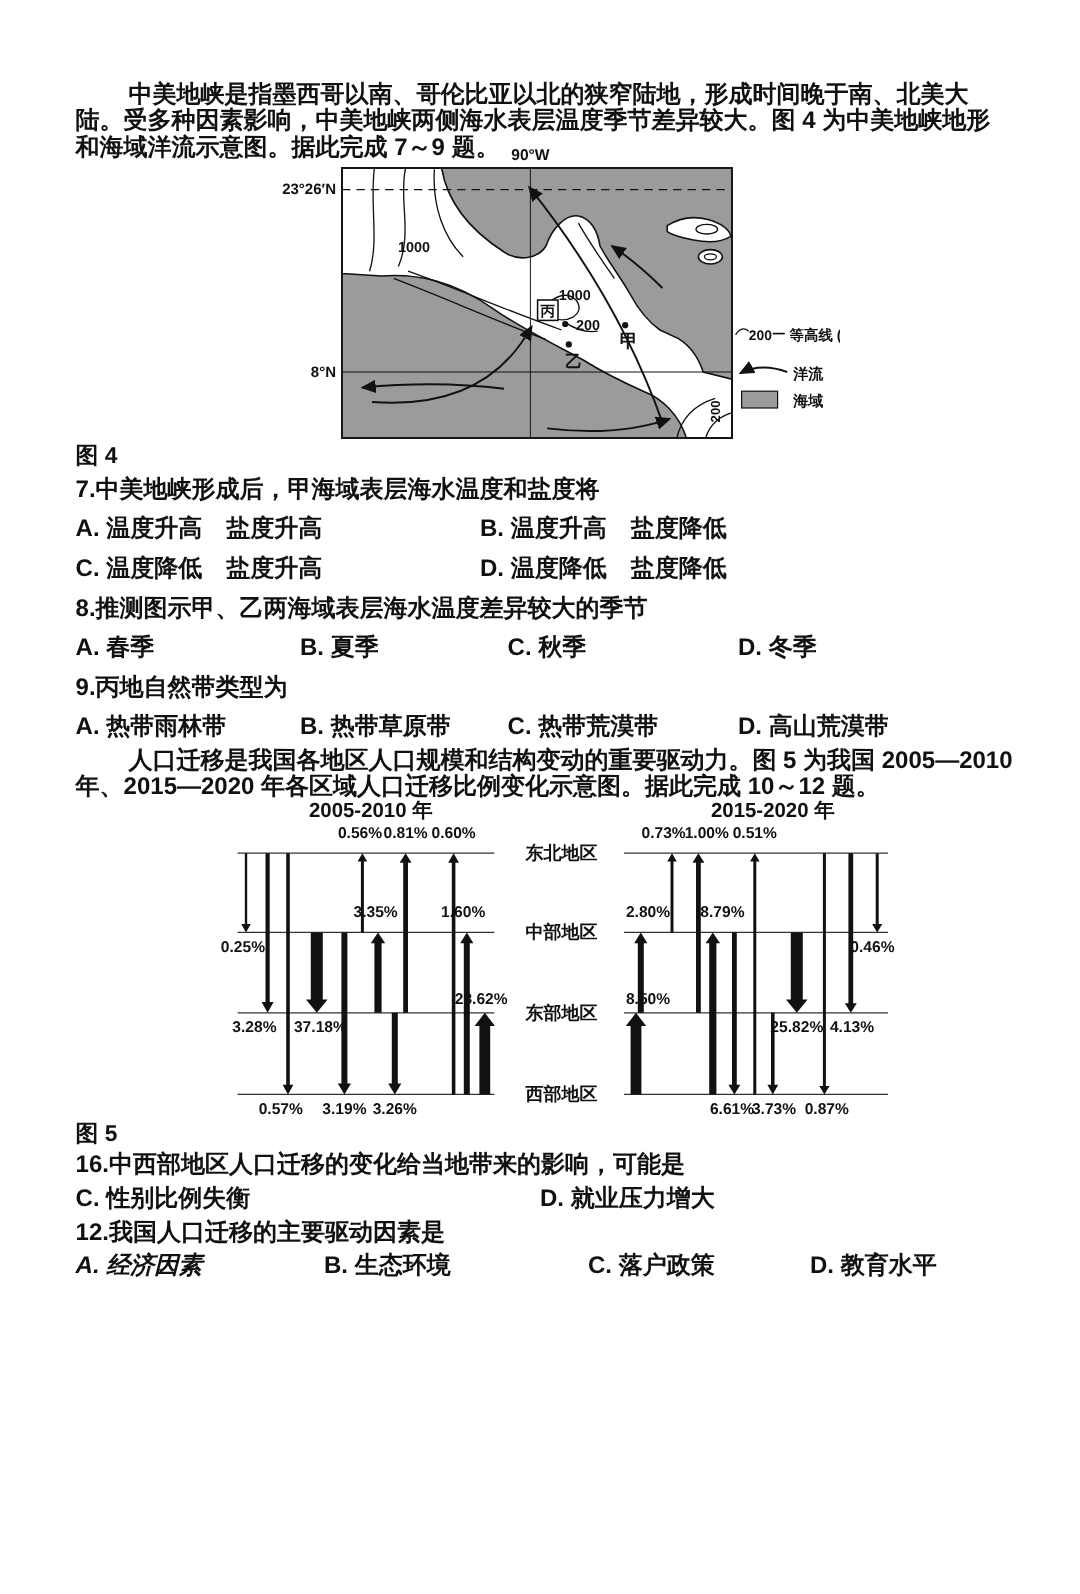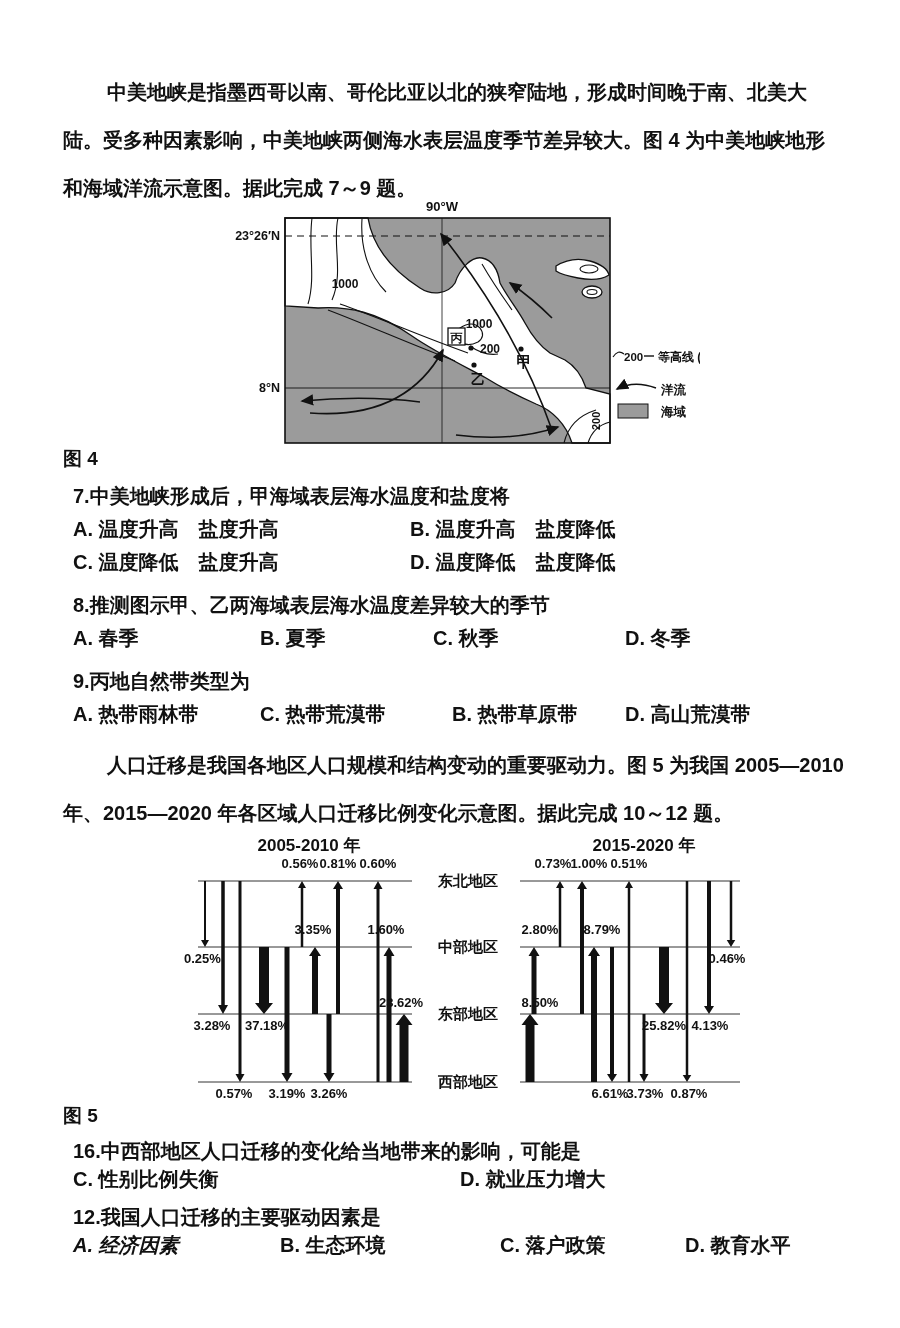--- a/index.html
+++ b/index.html
@@ -2,25 +2,25 @@
 <html><head>
 <meta charset="utf-8">
 <style>
   html, body { margin: 0; padding: 0; background: #ffffff; overflow: hidden; }
   body {
     width: 900px; height: 1328px;
     font-family: "Liberation Sans", "DejaVu Sans", sans-serif;
     color: #111; font-weight: 600;
   }
   .page { box-sizing: border-box; width: 900px; height: 1328px; padding: 68px 55px 0 63px; }
-  .para { font-size: 20px; line-height: 48px; text-indent: 2.2em; margin: 0; }
+  .para { font-size: 20px; line-height: 22px; text-indent: 2.2em; margin: 0; }
   .fig4-wrap { margin: -14px 0 0 157px; height: 250px; }
   .fig5-wrap { margin: 0 0 0 119px; height: 268px; }
   .caption { text-align: left; font-size: 19px; line-height: 22px; margin: 0 40px 0 0; }
-  .q { margin: 10px; }
+  .q { margin: 0; }
   .q33 { line-height: 33px; }
   .q28 { line-height: 28px; }
   .stem, .opt, .optline { font-size: 20px; }
   .row { display: flex; }
   .opt { white-space: pre; display: inline-block; }
   .w337 { width: 337px; } .w187 { width: 187px; } .w173 { width: 173px; }
   .w192 { width: 192px; } .w387 { width: 387px; } .w207 { width: 207px; font-style: italic; }
   .w220 { width: 220px; } .w185 { width: 185px; }
   .mt24 { margin-top: 24px; }
   svg text { font-family: "Liberation Sans", "DejaVu Sans", sans-serif; font-weight: 600; fill: #111; }
@@ -125,22 +125,22 @@
       <span class="opt w173">B. 夏季</span>
       <span class="opt w192">C. 秋季</span>
       <span class="opt">D. 冬季</span>
     </div>
   </div>
 
   <div class="q q33">
     <div class="stem">9.丙地自然带类型为</div>
     <div class="row">
       <span class="opt w187">A. 热带雨林带</span>
+      <span class="opt w173">B. 热带草原带</span>
       <span class="opt w192">C. 热带荒漠带</span>
-      <span class="opt w173">B. 热带草原带</span>
       <span class="opt">D. 高山荒漠带</span>
     </div>
   </div>
 
   <p class="para">人口迁移是我国各地区人口规模和结构变动的重要驱动力。图 5 为我国 2005—2010 年、2015—2020 年各区域人口迁移比例变化示意图。据此完成 10～12 题。</p>
 
   <div class="fig5-wrap">
     <svg width="620" height="268" viewBox="0 0 620 268">
       <text class="ptitle" x="127" y="14" text-anchor="middle">2005-2010 年</text>
       <text class="ptitle" x="462" y="14" text-anchor="middle">2015-2020 年</text>

